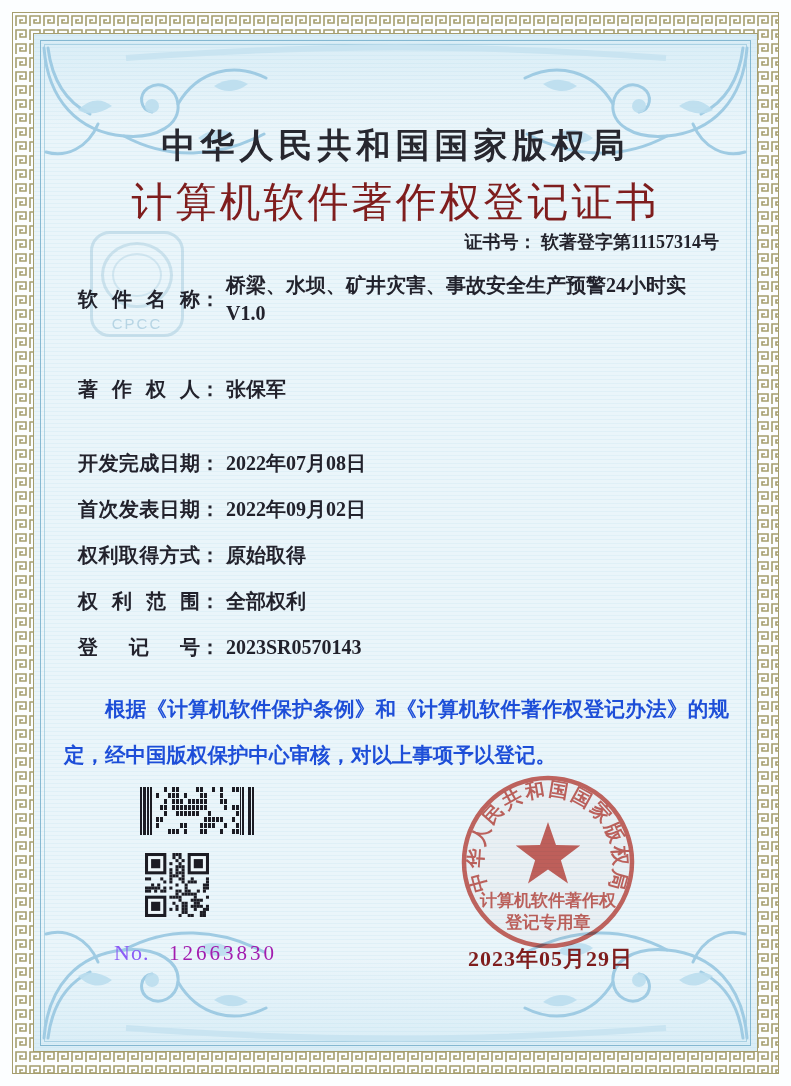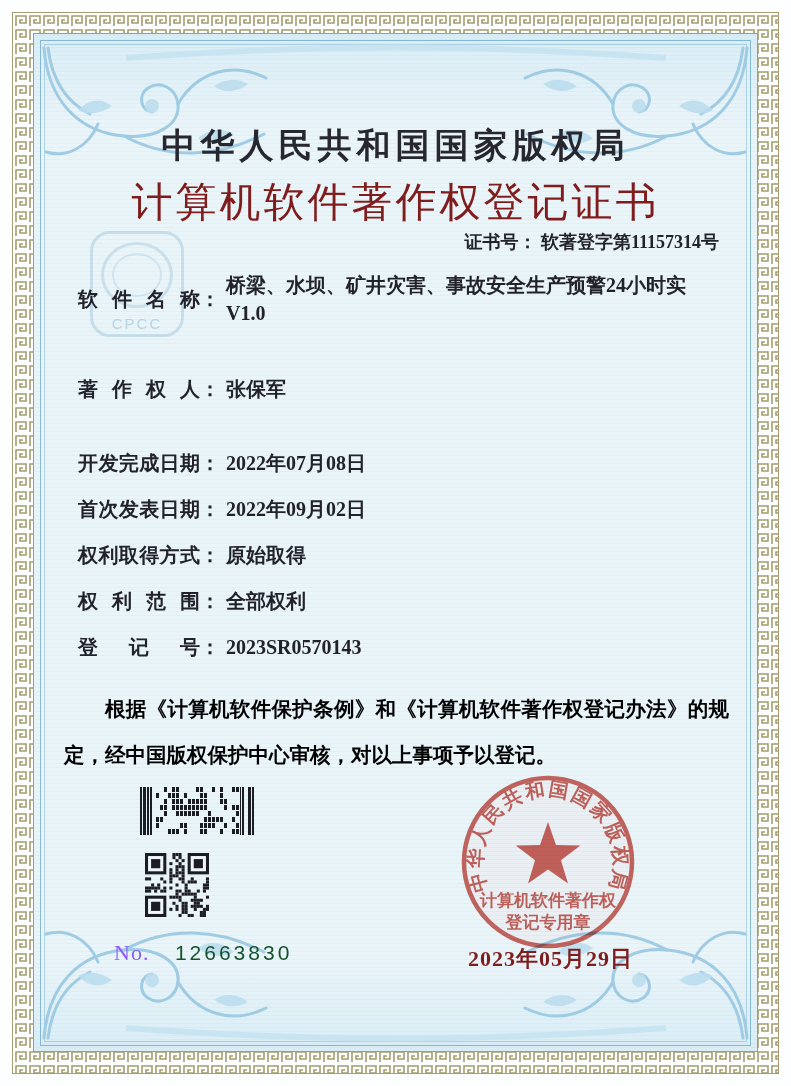--- a/index.html
+++ b/index.html
@@ -50,29 +50,29 @@
   .f-colon{width:26px;font-weight:700;font-size:20px;flex:none;}
   .f-value{font-size:20px;font-weight:700;}
   .block-name{position:absolute;left:78px;top:271px;right:62px;}
   .block-name .f-value div{line-height:28px;}
   .block-owner{position:absolute;left:78px;top:361px;right:62px;margin-top:17px;}
   .fields-mid{position:absolute;left:78px;top:452px;right:62px;}
   .fields-mid .field-row{margin-bottom:24px;}
 
   .statement{position:absolute;left:64px;right:62px;top:686px;
     font-size:20.5px;line-height:46px;text-align:justify;text-indent:2em;
-    font-weight:600;color:#000000;}
+    font-weight:600;color:#1d4ed8;}
 
   
   .barcode{position:absolute;left:140px;top:787px;}
   .qr{position:absolute;left:145px;top:853px;}
   .no-line{position:absolute;left:114px;top:940px;font-size:22px;}
   .no-label{color:#8b5cf6;letter-spacing:1px;}
-  .no-value{color:#14532d;letter-spacing:3px;font-size:21px;
-    font-family:Liberation Sans, sans-serif;margin-left:20px;}
+  .no-value{color:#a21caf;letter-spacing:3px;font-size:21px;
+    font-family:Liberation Serif, serif;margin-left:14px;}
   .issue-date{position:absolute;left:468px;top:944px;font-size:22px;
     font-weight:700;letter-spacing:1px;color:#7f1d1d;}
   .seal{position:absolute;left:452px;top:772px;width:192px;height:192px;
     mix-blend-mode:multiply;opacity:.92;}
 </style>
 </head>
 <body>
 
 <div class="page">
 

